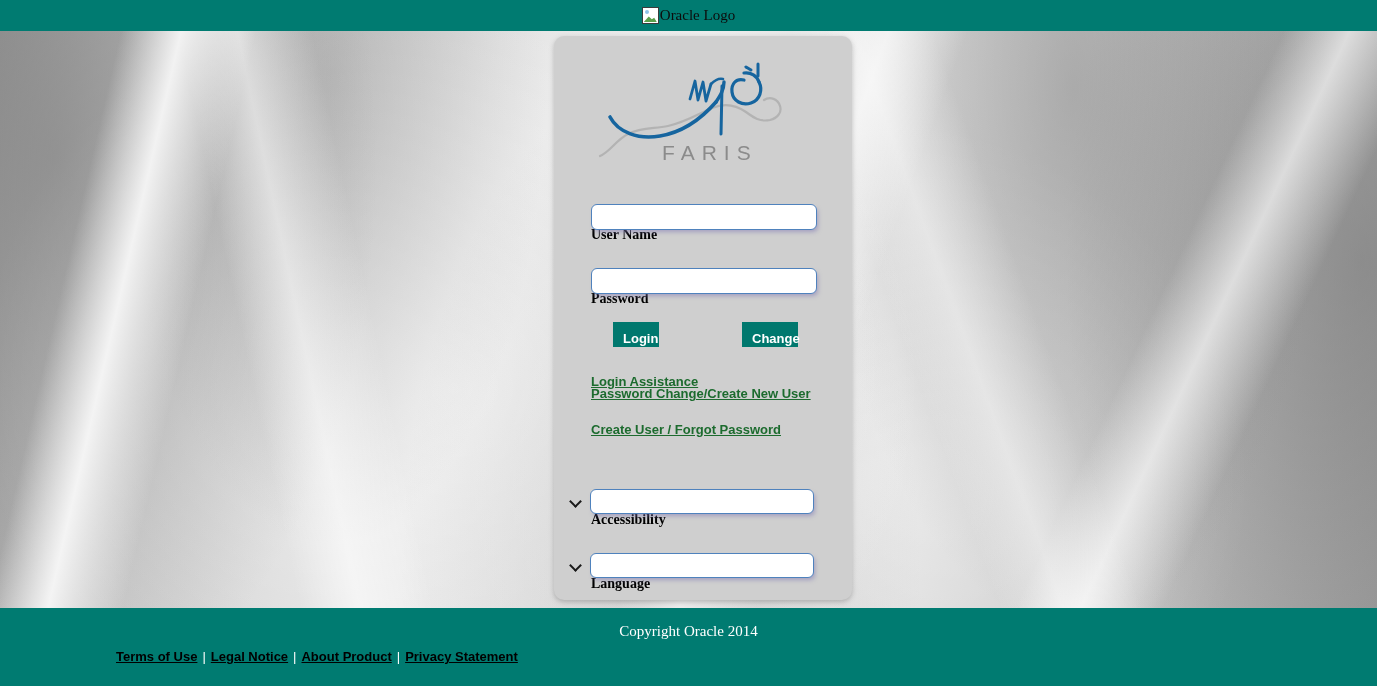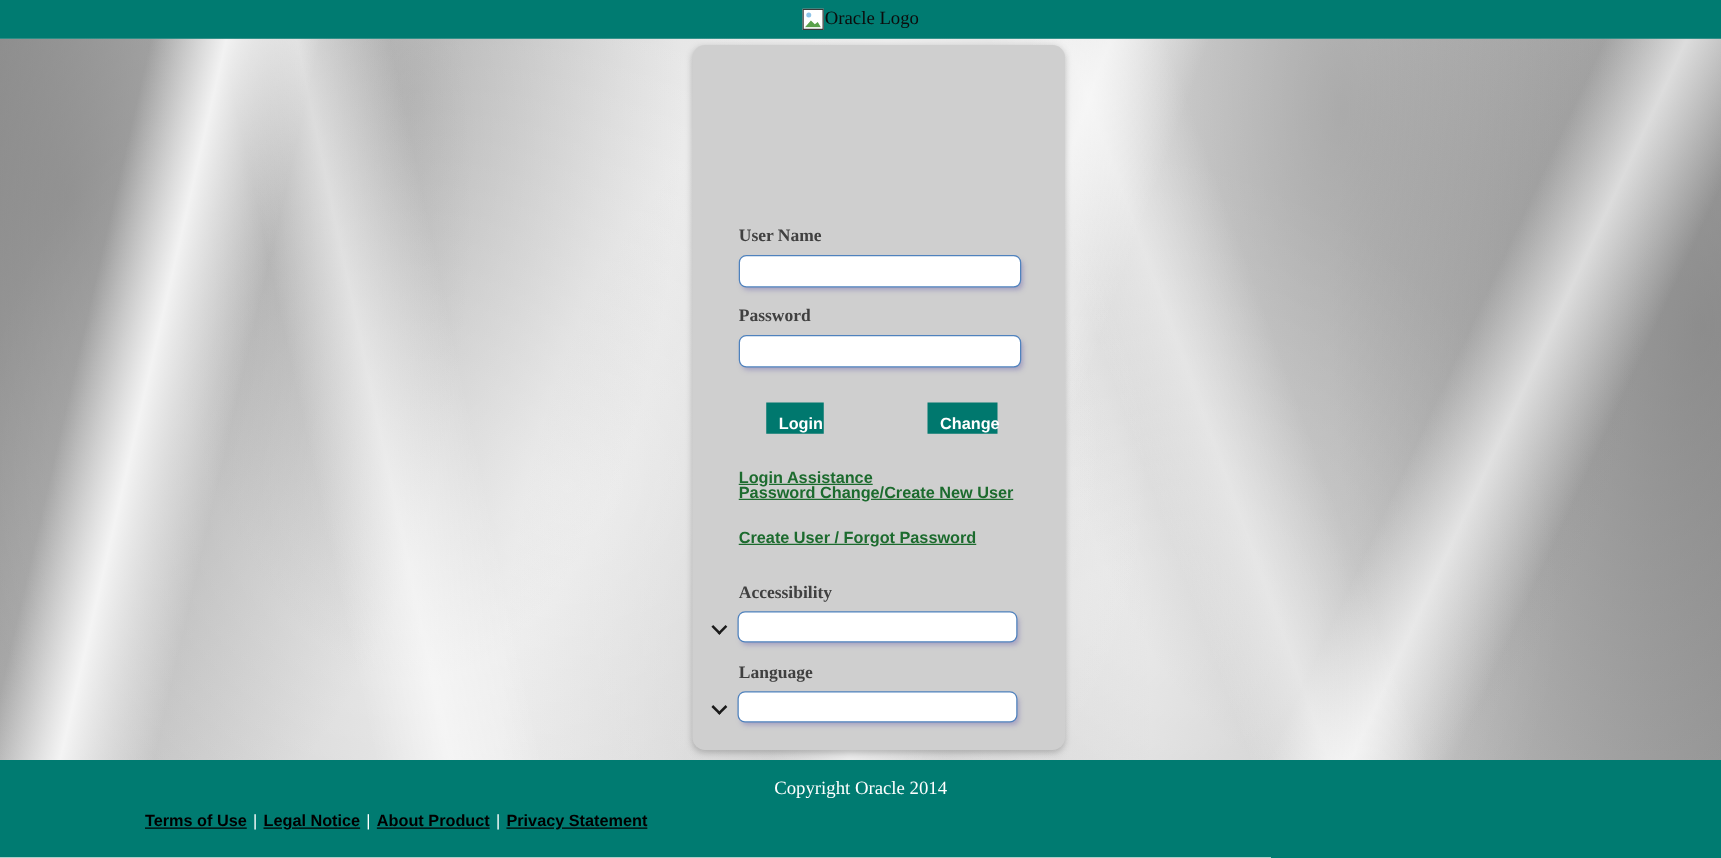--- a/index.html
+++ b/index.html
@@ -108,22 +108,23 @@
     width: 220px; height: 120px;
   }
   .logo-wrap svg { display: block; }
 
   
   .fld-label {
     position: absolute;
     font-family: "Liberation Serif", serif;
     font-weight: bold;
     font-size: 14px;
-    color: #404040;
+    color: #000000;
     white-space: nowrap;
+    margin-top: 45px;
   }
 
   
   .txt-input {
     position: absolute;
     width: 226px;
     height: 26px;
     border: 1px solid #4f82bd;
     border-radius: 6px;
     background: #ffffff;
@@ -248,20 +249,50 @@
 
   <div class="topbar">
     <span class="broken-img">
       <span class="broken-img-glyph"></span>
       <span class="alt-text">Oracle Logo</span>
     </span>
   </div>
 
   <div class="card">
 
+    <div class="logo-wrap">
+      <svg width="220" height="120" viewBox="0 0 220 120" xmlns="http://www.w3.org/2000/svg" aria-hidden="true">
+
+        <g fill="none" stroke="#b3b3b3" stroke-width="2.2" stroke-linecap="round">
+          <path d="M6,100 C16,96 22,84 34,78 C48,71 60,73 74,70 C92,66 104,58 118,52"></path>
+          <path d="M118,52 C130,47 142,49 152,56 C160,62 166,66 176,64 C184,62 188,56 186,50"></path>
+          <path d="M186,50 C184,43 176,40 170,44"></path>
+        </g>
+
+        <g fill="none" stroke="#16659f" stroke-linecap="round" stroke-linejoin="round">
+
+          <path d="M16,61 C24,76 44,84 66,80 C90,76 108,62 122,46" stroke-width="3.6"></path>
+
+          <path d="M122,46 C126,40 130,34 130,26" stroke-width="3.4"></path>
+          <path d="M128,30 L127,78" stroke-width="3"></path>
+
+          <path d="M150,24 C142,22 137,28 138,36 C139,45 148,50 157,47 C166,44 169,34 165,26" stroke-width="3.2"></path>
+          <path d="M165,26 C163,20 157,16 150,17" stroke-width="3.2"></path>
+          <path d="M164,20 L164,8" stroke-width="3"></path>
+
+          <path d="M152,11 L157,14" stroke-width="3"></path>
+
+          <path d="M96,43 L101,25 L104,44 L109,26 L112,45 L117,28" stroke-width="2.8"></path>
+
+          <path d="M117,28 C121,24 125,22 129,23" stroke-width="2.6"></path>
+        </g>
+
+        <text x="68" y="104" font-family="Liberation Sans, sans-serif" font-size="21" letter-spacing="7" fill="#8b8b8b">FARIS</text>
+      </svg>
+    </div>
 
     <div class="fld-label" style="left:37px; top:146px;">User Name</div>
     <input class="txt-input" type="text" style="left: 37px; top: 168px;" value="" placeholder="">
 
     <div class="fld-label" style="left:37px; top:210px;">Password</div>
     <input class="txt-input" type="password" style="left: 37px; top: 232px;" value="" placeholder="">
 
     <button class="btn btn-login">Login</button>
     <button class="btn btn-cancel">Change</button>
 

